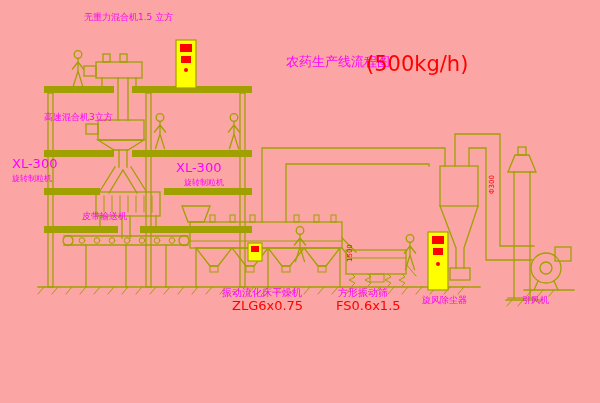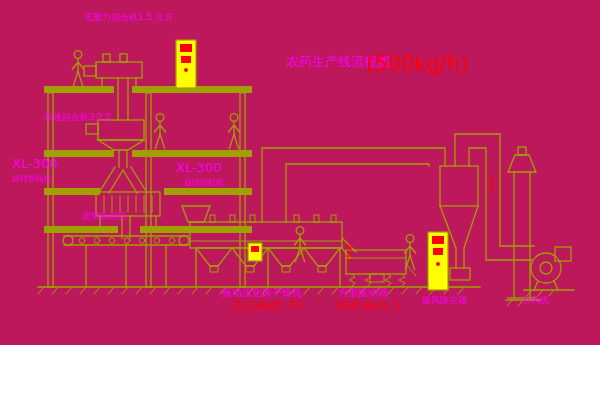--- a/index.html
+++ b/index.html
@@ -1,17 +1,17 @@
 <!DOCTYPE html>
 <html style="--line: #a0a000; --magenta: #ff00ff; --red: #ff0000; --panel: #ffff00;"><head>
 <meta charset="utf-8">
 <style>
   html,body{margin:0;padding:0;background:#ffffff;}
   body{width:600px;height:403px;overflow:hidden;font-family:"DejaVu Sans","Liberation Sans",sans-serif;}
-  .screen{position:relative;width:600px;height:345px;background:#be185d;}
+  .screen{position:relative;width:600px;height:403px;background:#fca5a5;}
   svg{position:absolute;left:0;top:0;}
   .ln{stroke:var(--line,#a0a000);fill:none;stroke-width:1.3;stroke-linecap:square;}
   .thin{stroke-width:1;}
   .slab{fill:var(--line,#a0a000);stroke:none;}
   .panel{fill:var(--panel,#ffff00);stroke:var(--line,#a0a000);stroke-width:1.2;}
   .red-fill{fill:var(--red,#ff0000);stroke:none;}
   text{font-family:"DejaVu Sans","Liberation Sans",sans-serif;}
   .t-mag{fill:var(--magenta,#ff00ff);}
   .t-red{fill:var(--red,#ff0000);}
 </style>

